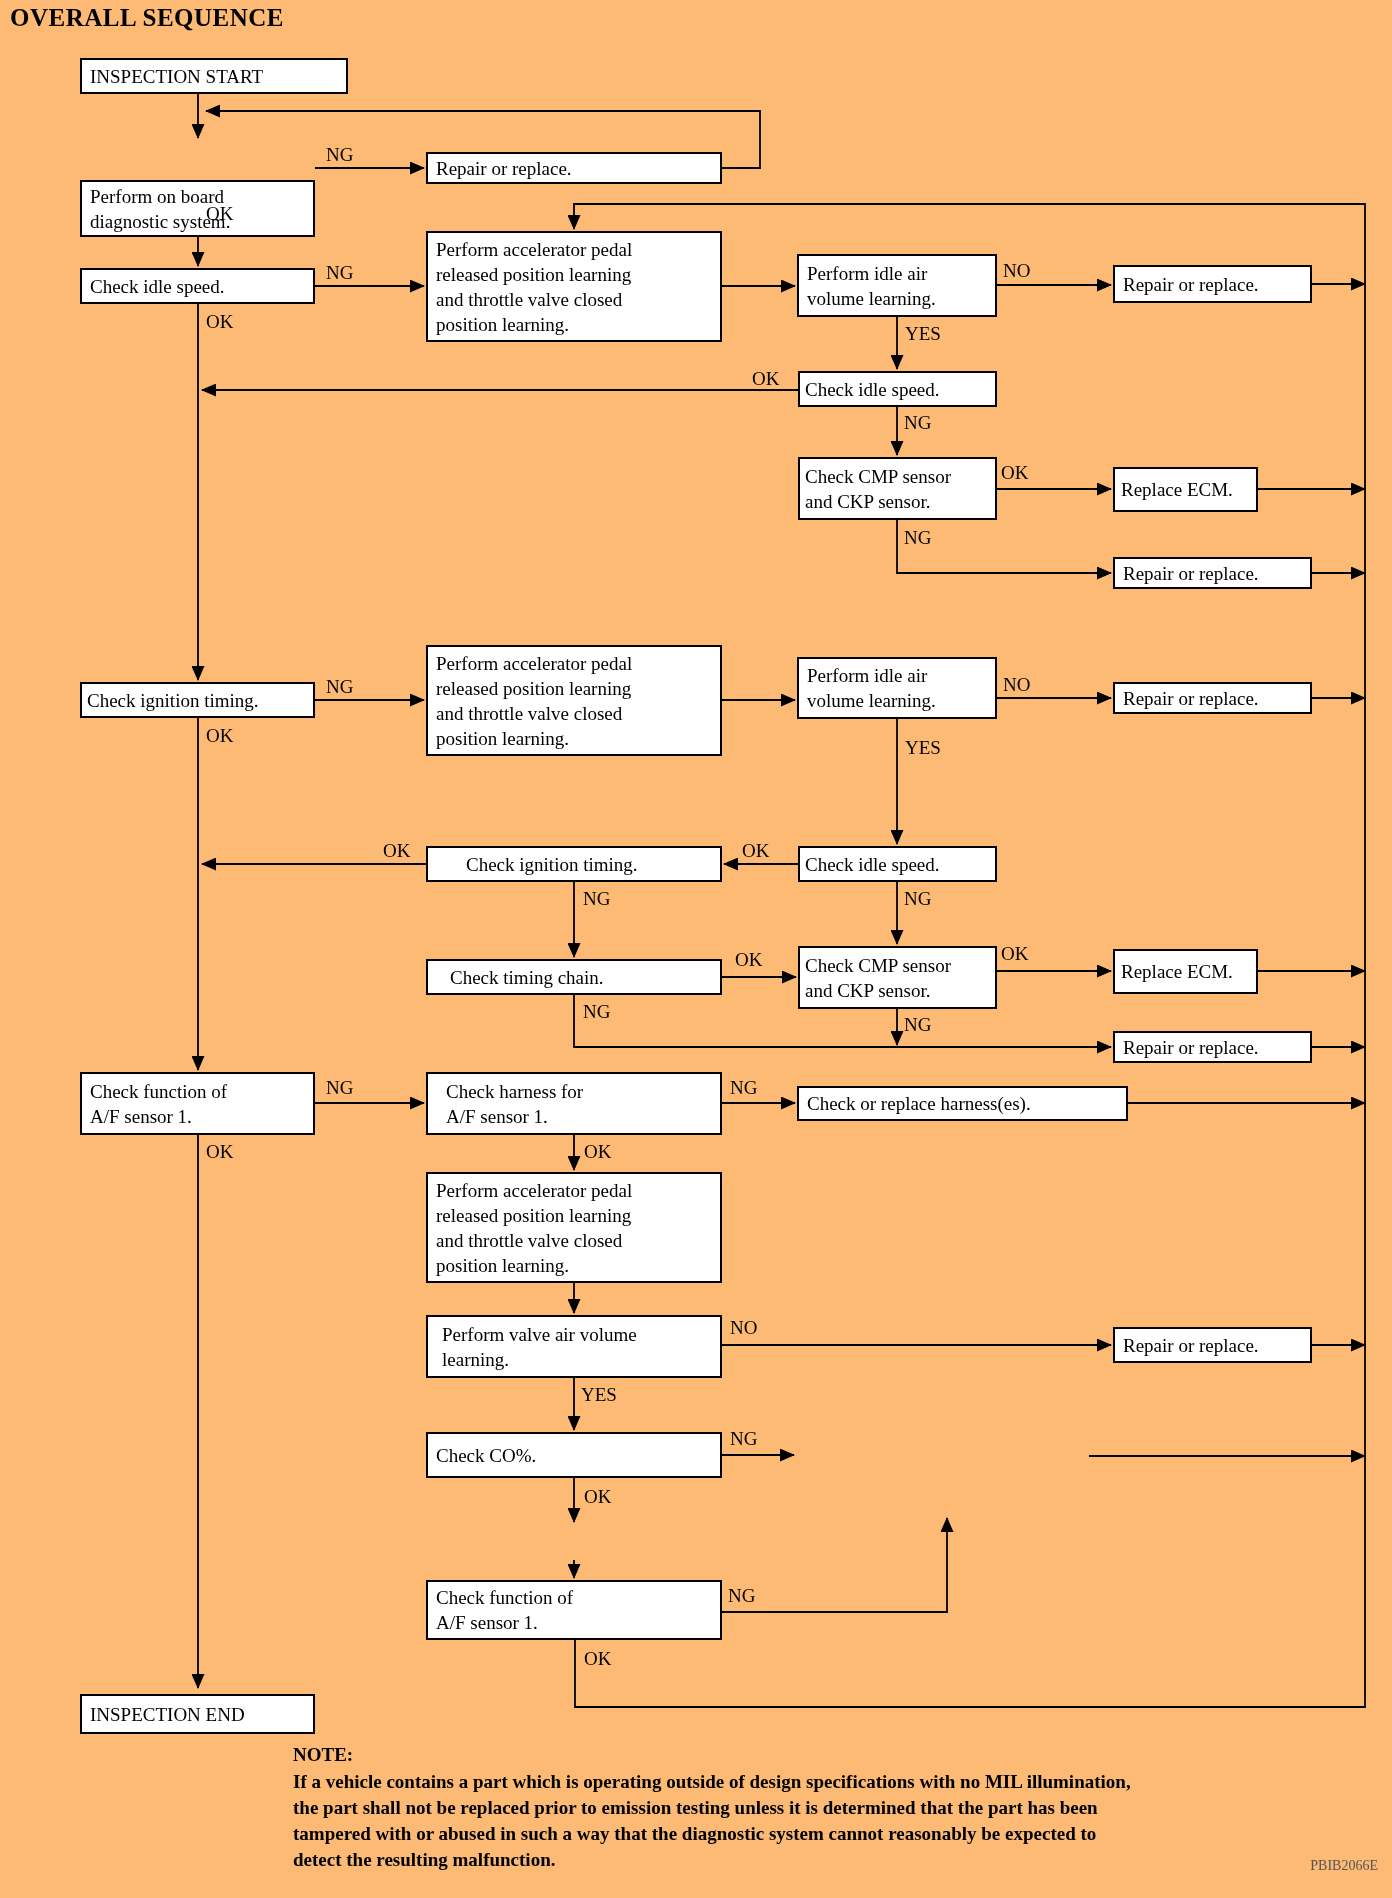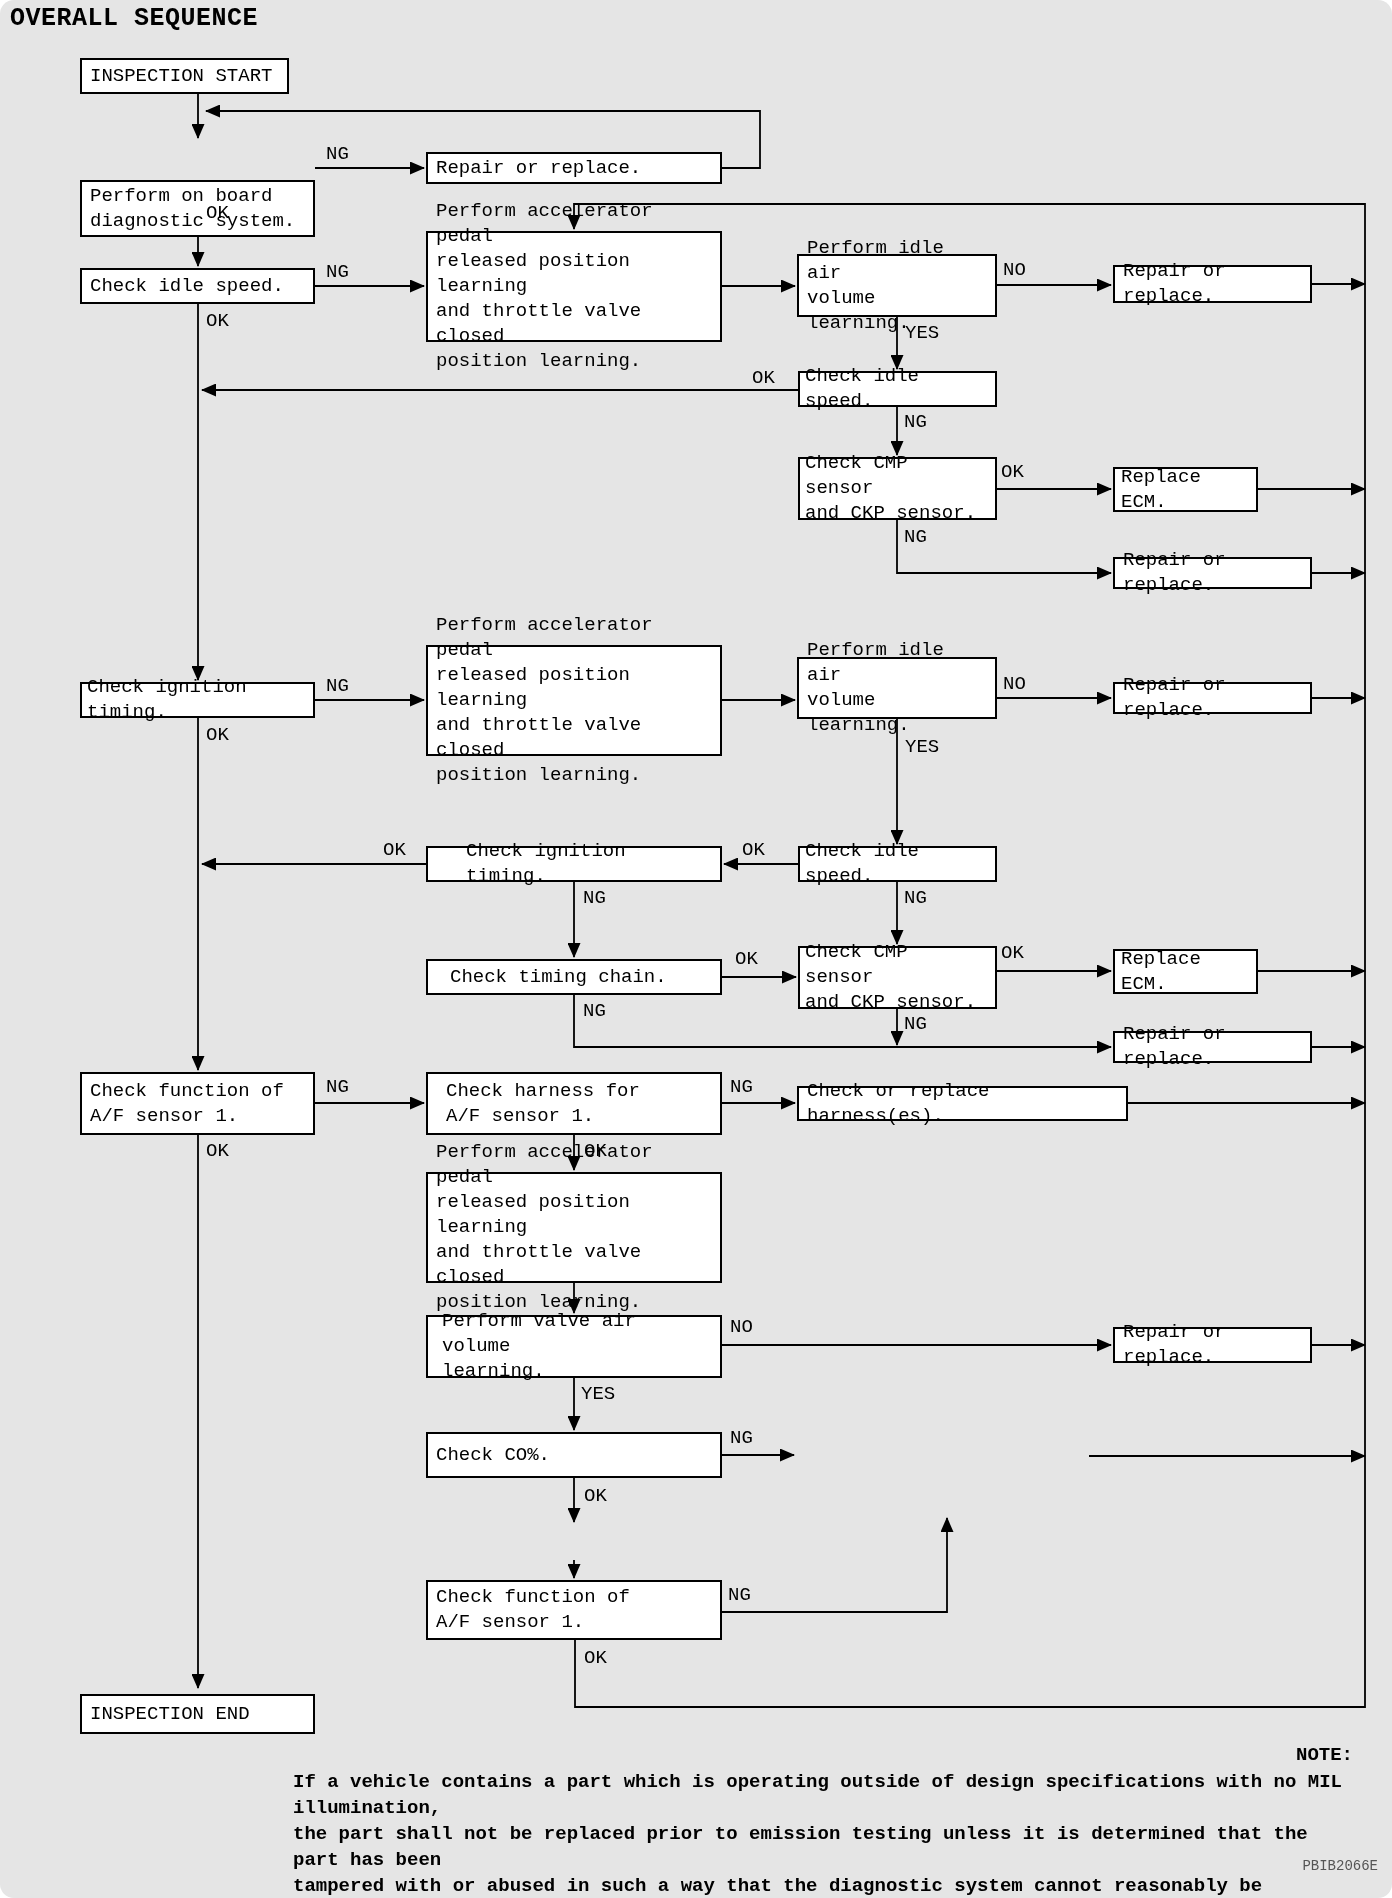--- a/index.html
+++ b/index.html
@@ -1,27 +1,27 @@
 <!DOCTYPE html>
 <html><head>
 <meta charset="utf-8">
 <style>
   html,body{margin:0;padding:0;background:#fff;}
-  #page{position:relative;width:1392px;height:1898px;background:#e5e5e5;
-        font-family:Liberation Mono, monospace;color:#000;overflow:hidden;border-radius:14px;}
+  #page{position:relative;width:1392px;height:1898px;background:#fdba74;
+        font-family:Liberation Serif, serif;color:#000;overflow:hidden;}
   #flow-svg{position:absolute;left:0;top:0;width:1392px;height:1898px;}
   .title{position:absolute;left:10px;top:4px;font-size:25px;font-weight:bold;
          letter-spacing:0.5px;}
   .node{position:absolute;box-sizing:border-box;border:2px solid #000;background:#fff;
         display:flex;align-items:center;font-size:19px;line-height:25px;
         padding:3px 8px;white-space:pre-line;}
   .el{position:absolute;font-size:19px;line-height:21px;text-align:center;}
   .note{position:absolute;left:293px;top:1742px;width:1060px;font-size:19px;
         font-weight:bold;line-height:26px;}
-  .note .nh{margin-bottom:1px;text-align:right;}
+  .note .nh{margin-bottom:1px;}
   .note .nt{white-space:pre-line;}
   .figcode{position:absolute;left:1160px;top:1858px;width:218px;text-align:right;
            font-size:14px;color:#555;}
 </style>
 </head>
 <body>
 
 <div id="page">
 
   <div class="title">OVERALL SEQUENCE</div>
@@ -114,21 +114,21 @@
       <path d="M574,1560 V1578" marker-end="url(#ah)"></path>
 
       <path d="M722,1612 H947 V1518" marker-end="url(#ah)"></path>
 
       <path d="M575,1640 V1707 H1365 V204 H574 V229" marker-end="url(#ah)"></path>
 
       <path d="M198,1135 V1688" marker-end="url(#ah)"></path>
     </g>
   </svg>
 
-  <div class="node" style="left:80px;top:58px;width:209px;height:36px;">INSPECTION START</div>
+  <div class="node" style="left:80px;top:58px;width:268px;height:36px;">INSPECTION START</div>
   <div class="node" style="left:80px;top:140px;width:235px;height:57px;margin-top:40px;">Perform on board
 diagnostic system.</div>
   <div class="node" style="left:426px;top:152px;width:296px;height:32px;">Repair or replace.</div>
   <div class="node" style="left:80px;top:268px;width:235px;height:36px;">Check idle speed.</div>
   <div class="node" style="left:426px;top:231px;width:296px;height:111px;">Perform accelerator pedal
 released position learning
 and throttle valve closed
 position learning.</div>
   <div class="node" style="left:797px;top:254px;width:200px;height:63px;">Perform idle air
 volume learning.</div>

